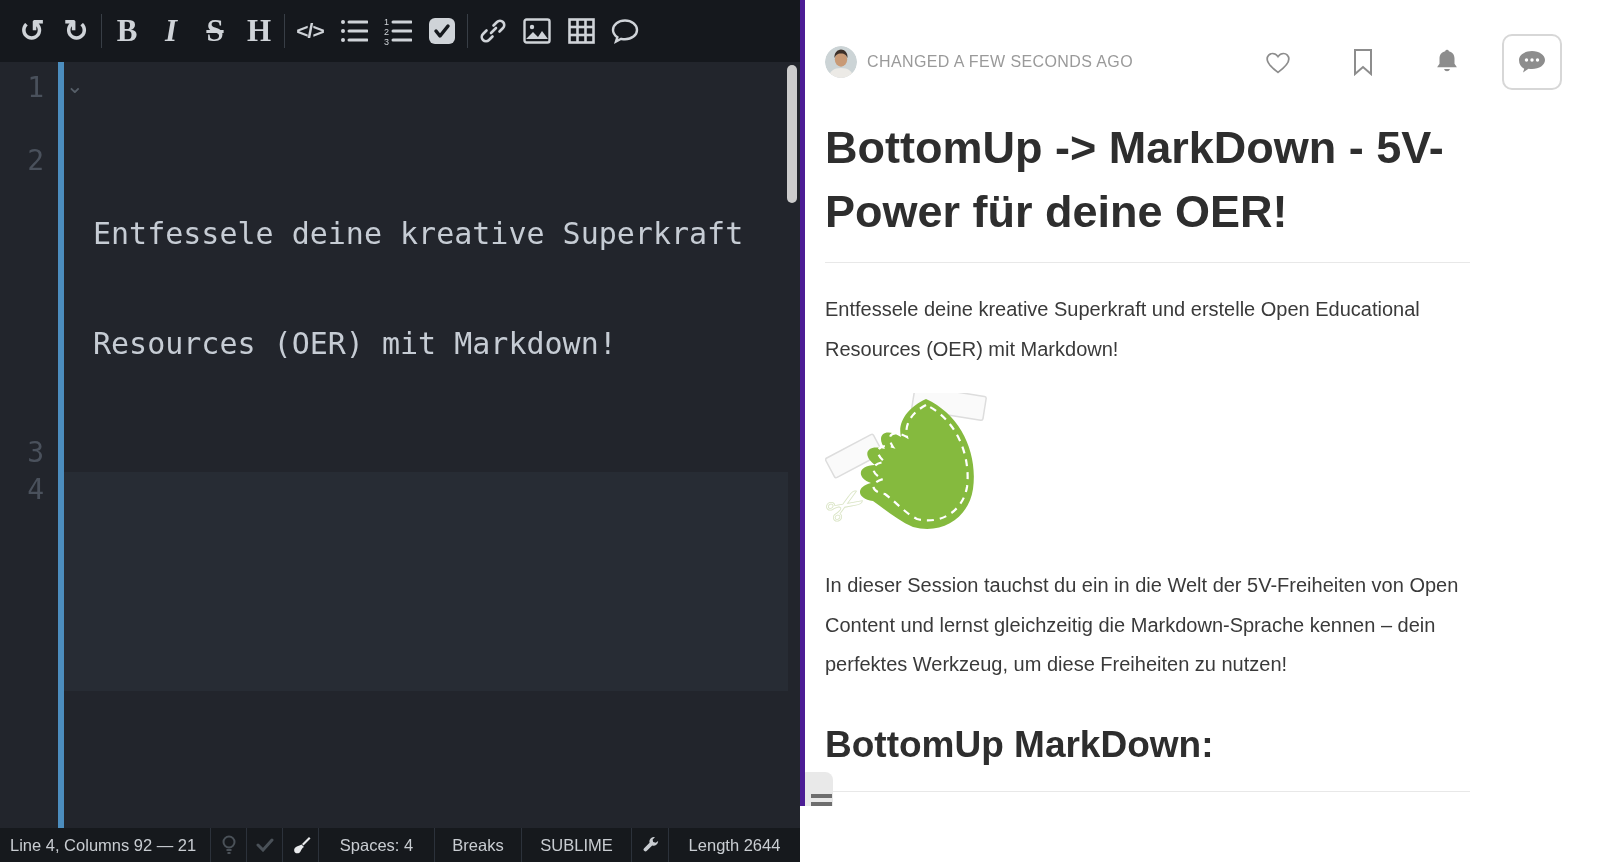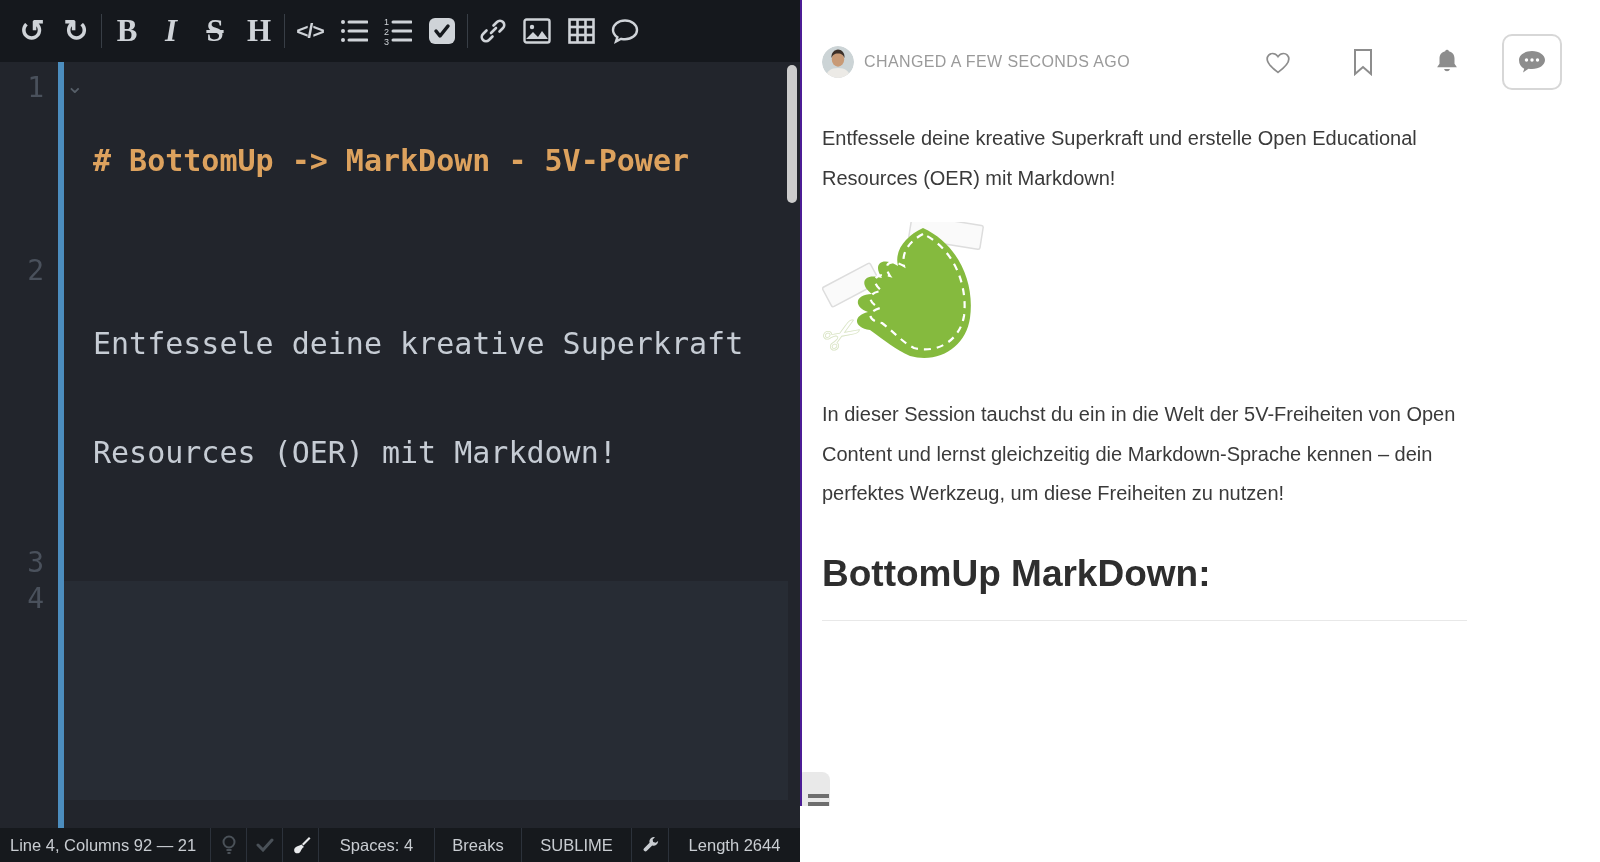--- a/index.html
+++ b/index.html
@@ -48,21 +48,21 @@
   .sb-ico { width:36px; }
   .sb-spaces { width:116px; }
   .sb-breaks { width:87px; }
   .sb-keymap { width:110px; }
   .sb-wrench { width:37px; }
   .sb-len { flex:1; }
   .dim { color:#4a5158; }
 
   
   .preview-pane { position:relative; flex:1; background:#ffffff; height:806px;
-    border-left:2px solid #4c1d95; overflow:hidden; }
+    border-left:5px solid #4c1d95; overflow:hidden; }
 
   .pv-header { position:absolute; top:32px; left:20px; right:38px; height:60px;
     display:flex; align-items:center; }
   .avatar { width:32px; height:32px; border-radius:50%; overflow:hidden; flex:none; cursor:pointer; }
   .changed { margin-left:10px; color:#9a9a9a; font-size:16px; font-weight:500;
     letter-spacing:0.4px; }
   .pv-spacer { flex:1; }
   .pv-ic { margin-left:60px; cursor:pointer; display:flex; align-items:center; }
   .comment-btn { margin-left:42px; width:60px; height:56px; border:2px solid #d7d7d7;
     border-radius:10px; display:flex; align-items:center; justify-content:center; cursor:pointer;
@@ -169,21 +169,20 @@
       </div>
     </div>
 
     <div class="code-area">
       <div class="gutter-rule"></div>
 
       <div class="cline">
         <div class="cnum">1</div>
         <span class="fold">⌄</span>
         <div class="ctxt tok-head">
-          <div class="crow"># BottomUp -&gt; MarkDown - 5V-Power</div>
         </div>
       </div>
 
       <div class="cline">
         <div class="cnum">2</div>
         <div class="ctxt">
           <div class="crow">Entfessele deine kreative Superkraft</div>
           <div class="crow">Resources (OER) mit Markdown!</div>
         </div>
       </div>
@@ -279,20 +278,21 @@
         <svg width="32" height="28" viewBox="0 0 32 28">
           <path d="M16 3 c7.2 0 13 4 13 9 s-5.8 9 -13 9 c-1.2 0 -2.4 -0.1 -3.5 -0.35 L7 24.5 l1.2-3.8 C5 19 3 16.2 3 12 3 7 8.8 3 16 3 z" fill="#8d8d8d"></path>
           <circle cx="10.5" cy="12" r="1.7" fill="#fff"></circle>
             <circle cx="16" cy="12" r="1.7" fill="#fff"></circle>
             <circle cx="21.5" cy="12" r="1.7" fill="#fff"></circle>
         </svg>
       </div>
     </div>
 
     <div class="pv-content">
+      <h1 class="pv-title">BottomUp -&gt; MarkDown - 5V-Power für deine OER!</h1>
       <p class="pv-p">Entfessele deine kreative Superkraft und erstelle Open Educational Resources (OER) mit Markdown!</p>
 
       <div class="pv-logo">
         <svg width="165" height="142" viewBox="0 0 165 142">
           <rect x="88" y="-2" width="72" height="24" rx="2" transform="rotate(9 124 10)" fill="#fafafa" stroke="#dddddd" stroke-width="1.5"></rect>
           <rect x="2" y="52" width="54" height="22" rx="2" transform="rotate(-28 29 63)" fill="#fafafa" stroke="#dddddd" stroke-width="1.5"></rect>
           <path d="M101 6 C 84 14, 72 28, 76 44 C 60 34, 50 42, 60 56 C 42 50, 36 62, 50 72 C 34 72, 30 84, 46 90 C 30 94, 32 106, 48 108 C 62 118, 74 128, 88 134 C 118 142, 144 124, 148 96 C 153 60, 136 22, 101 6 Z" fill="#85ba3e"></path>
           <path d="M101 12 C 88 19, 79 30, 82 44 C 68 36, 60 42, 68 54 C 52 50, 48 60, 60 69 C 46 70, 44 80, 58 86 C 44 90, 46 99, 60 101 C 72 110, 80 120, 92 126 C 116 132, 138 118, 142 94 C 146 62, 131 26, 101 12 Z" fill="none" stroke="#ffffff" stroke-width="2.2" stroke-dasharray="7 6"></path>
           <text x="4" y="126" font-size="46" fill="#ffffff" stroke="#d9e4c4" stroke-width="0.8" transform="rotate(-32 26 116)" font-family="DejaVu Sans, sans-serif">✂</text>
         </svg>

